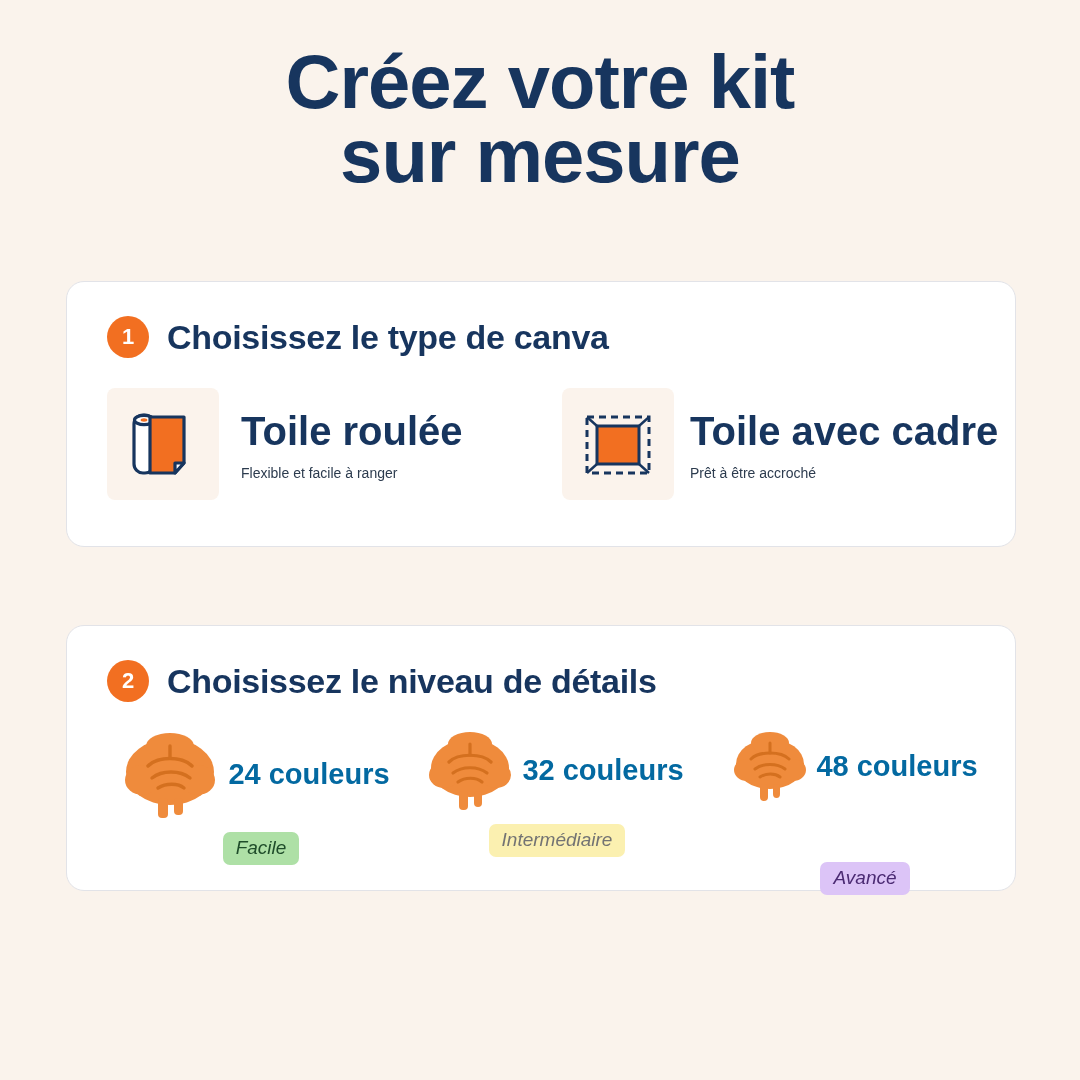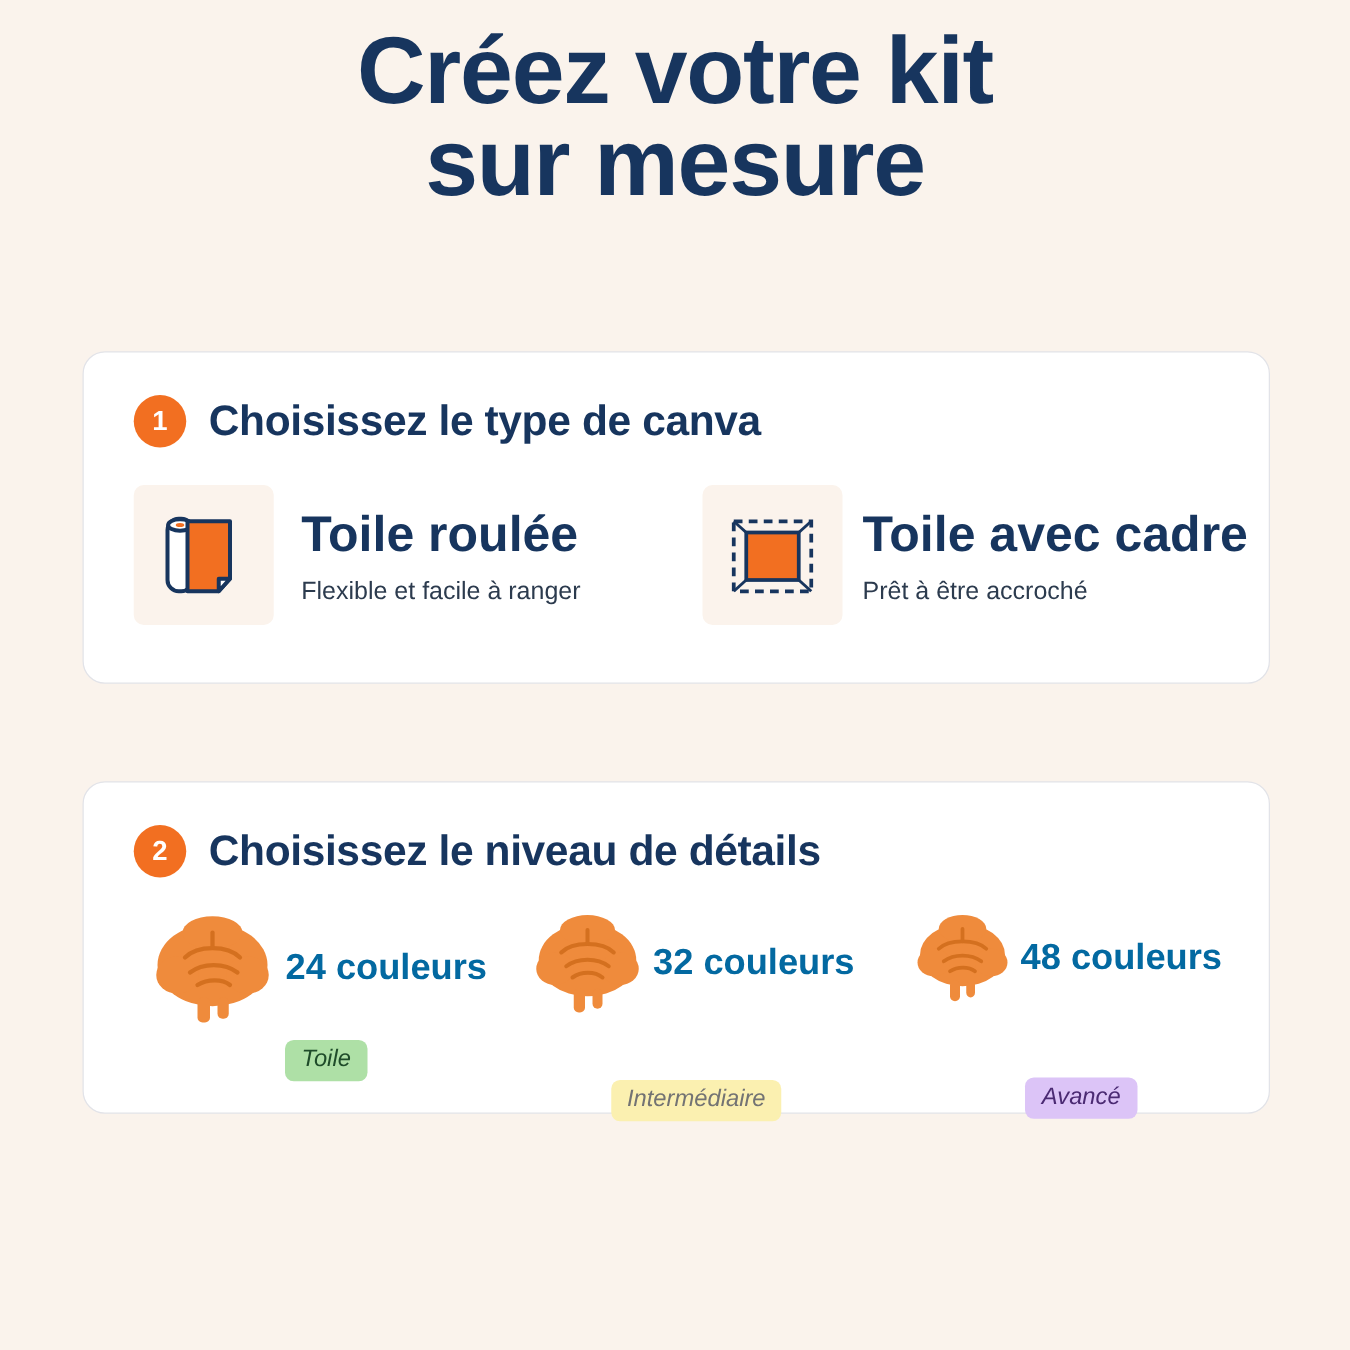--- a/index.html
+++ b/index.html
@@ -18,21 +18,21 @@
   }
 
   
   .title {
     text-align: center;
     color: #17355e;
     font-weight: bold;
     font-size: 76px;
     line-height: 0.98;
     letter-spacing: -1px;
-    padding-top: 20px;
+    padding-top: 45px;
   }
   .title .line2 { display: block; }
 
   
   .card {
     position: absolute;
     left: 66px;
     width: 950px;
     background: #ffffff;
     border: 1.5px solid #e2e3e8;
@@ -87,21 +87,21 @@
   }
   .opt-text { padding-left: 22px; }
   .opt-name {
     color: #17355e;
     font-weight: bold;
     font-size: 40px;
     line-height: 1.2;
   }
   .opt-desc {
     color: #2c3b4e;
-    font-size: 20px;
+    font-size: 14px;
     padding-top: 10px;
   }
   #option-rolled { width: 455px; }
   #option-framed .opt-text { padding-left: 16px; }
 
   
   .levels-row {
     display: flex;
     align-items: flex-start;
     padding: 20px 0 0 34px;
@@ -123,21 +123,21 @@
   }
   .badge {
     margin-top: 6px;
     border-radius: 7px;
     font-style: italic;
     font-size: 19px;
     padding: 5px 13px 6px 13px;
     white-space: nowrap;
   }
   #level-24 { width: 300px; }
-  #level-32 { width: 300px; gap: 40px; }
+  #level-32 { width: 300px; }
   #level-48 { width: 300px; gap: 46px; }
   #badge-24 { background: #aee0a6; color: #1f4c2a; margin-left: 20px; }
   #badge-32 { background: #fbf0b0; color: #737373; margin-left: 12px; }
   #badge-48 { background: #dcc4f7; color: #4b2a73; margin-left: 28px; }
 
   .rose { display: block; }
 </style>
 </head>
 <body>
 
@@ -223,21 +223,21 @@
               <g fill="none" stroke="#d4701f" stroke-width="3.4" stroke-linecap="round">
                 <path d="M36 44 C46 34, 70 34, 80 44"></path>
                 <path d="M40 56 C50 48, 68 48, 78 56"></path>
                 <path d="M46 66 C54 61, 66 61, 72 66"></path>
                 <path d="M58 24 L58 36"></path>
               </g>
             </svg>
           </span>
           <span class="level-label">24 couleurs</span>
         </div>
-        <span class="badge" id="badge-24">Toile</span>
+        <span class="badge" id="badge-24">Facile</span>
       </div>
 
       <div class="level" id="level-32">
         <div class="level-main">
           <span>
             <svg class="rose" width="104" height="96" viewBox="0 0 104 96">
               <g fill="#ef8b3c">
                 <ellipse cx="52" cy="46" rx="39" ry="29"></ellipse>
                 <ellipse cx="26" cy="53" rx="15" ry="13"></ellipse>
                 <ellipse cx="78" cy="53" rx="15" ry="13"></ellipse>

